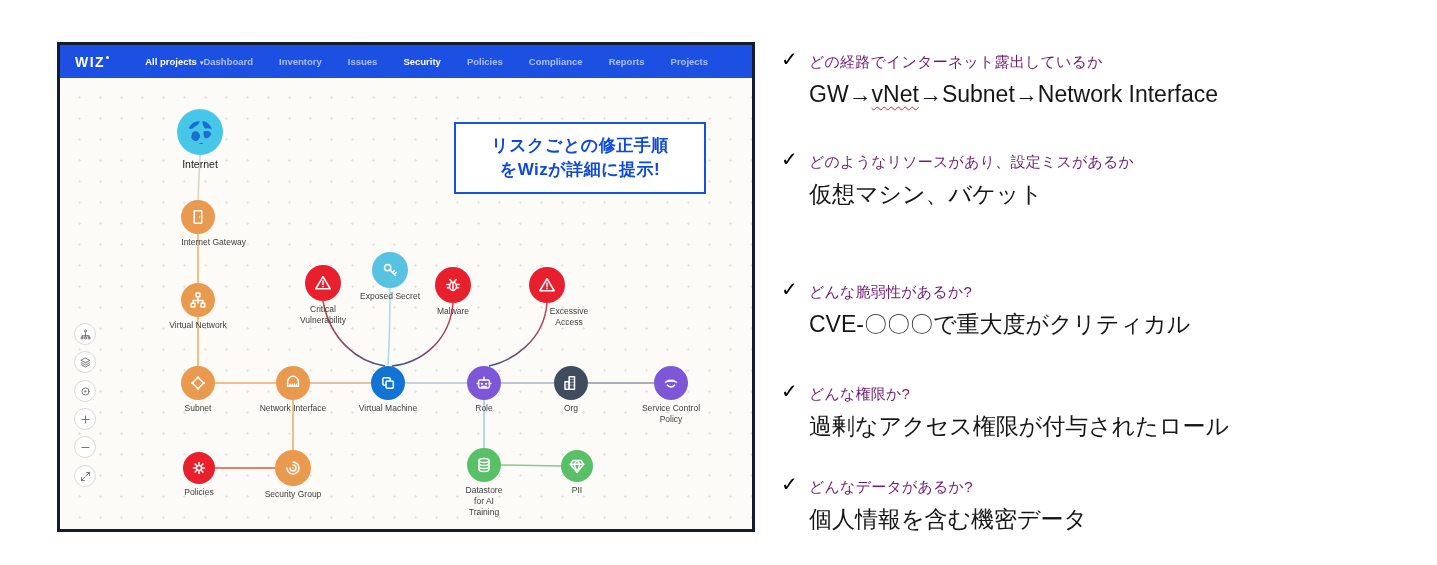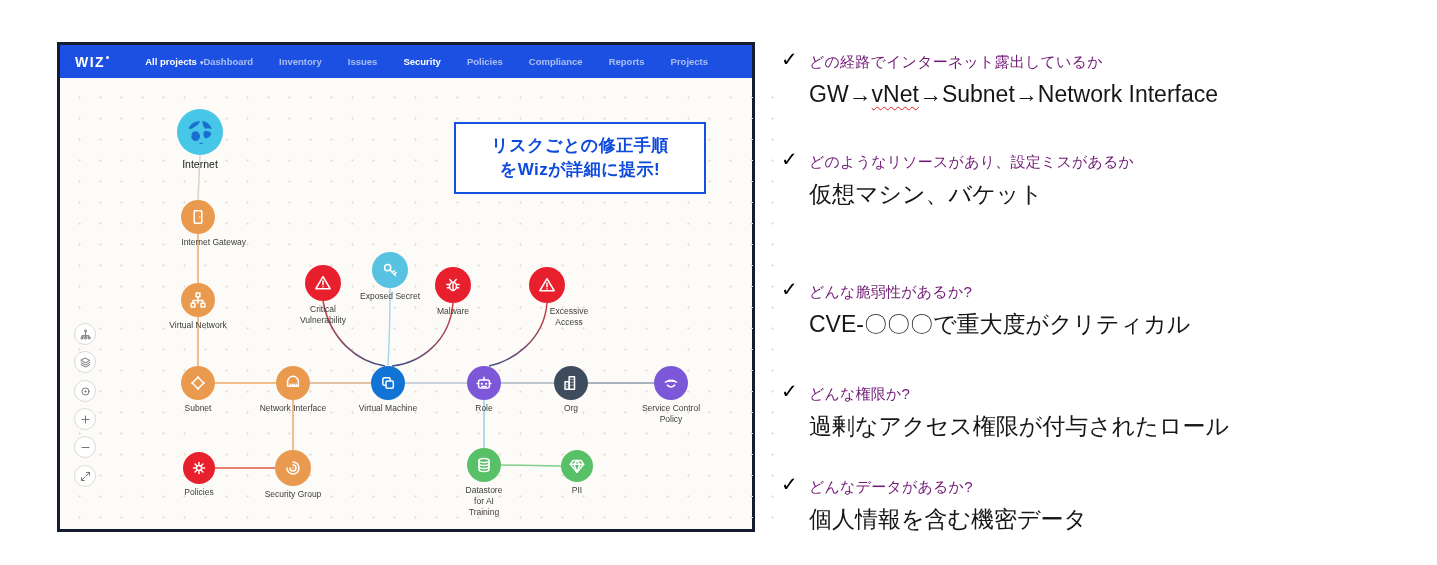--- a/index.html
+++ b/index.html
@@ -12,21 +12,21 @@
   .logo{margin-left:15px;font-size:14px;font-weight:800;letter-spacing:1.5px;display:flex;align-items:flex-start;cursor:pointer;}
   .logo-dot{width:3px;height:3px;border-radius:50%;background:#fff;margin:2px 0 0 1px;}
   .proj{margin-left:36px;font-size:9.5px;font-weight:700;white-space:nowrap;cursor:pointer;}
   .proj .caret{font-size:7px;opacity:.85;margin-left:3px;}
   .navitems{display:flex;gap:26px;}
   .navitem{font-size:9.5px;font-weight:600;color:rgba(255,255,255,.62);white-space:nowrap;cursor:pointer;}
   .navitem.active{color:#fff;font-weight:700;}
 
   .canvas{position:relative;width:692px;height:451px;overflow:hidden;
     background-image:radial-gradient(circle,#e7e4dc 1.1px,transparent 1.3px);
-    background-size:21px 21px;background-position:9px 9px;padding-left:32px;}
+    background-size:21px 21px;background-position:9px 9px;}
   #edges{position:absolute;left:0;top:0;}
 
   .node{position:absolute;border-radius:50%;display:flex;align-items:center;justify-content:center;box-sizing:border-box;cursor:pointer;}
   .ic{display:flex;align-items:center;justify-content:center;}
   .ic svg{width:100%;height:100%;display:block;}
   .nlabel{position:absolute;width:96px;text-align:center;font-size:8.5px;color:#3d3d3d;line-height:1.3;white-space:pre-line;}
   .nlabel.big{font-size:10.5px;color:#222;}
 
   .callout{position:absolute;left:394px;top:44px;width:252px;height:72px;background:#fff;border:2px solid #1552e0;box-sizing:border-box;
     display:flex;flex-direction:column;align-items:center;justify-content:center;

